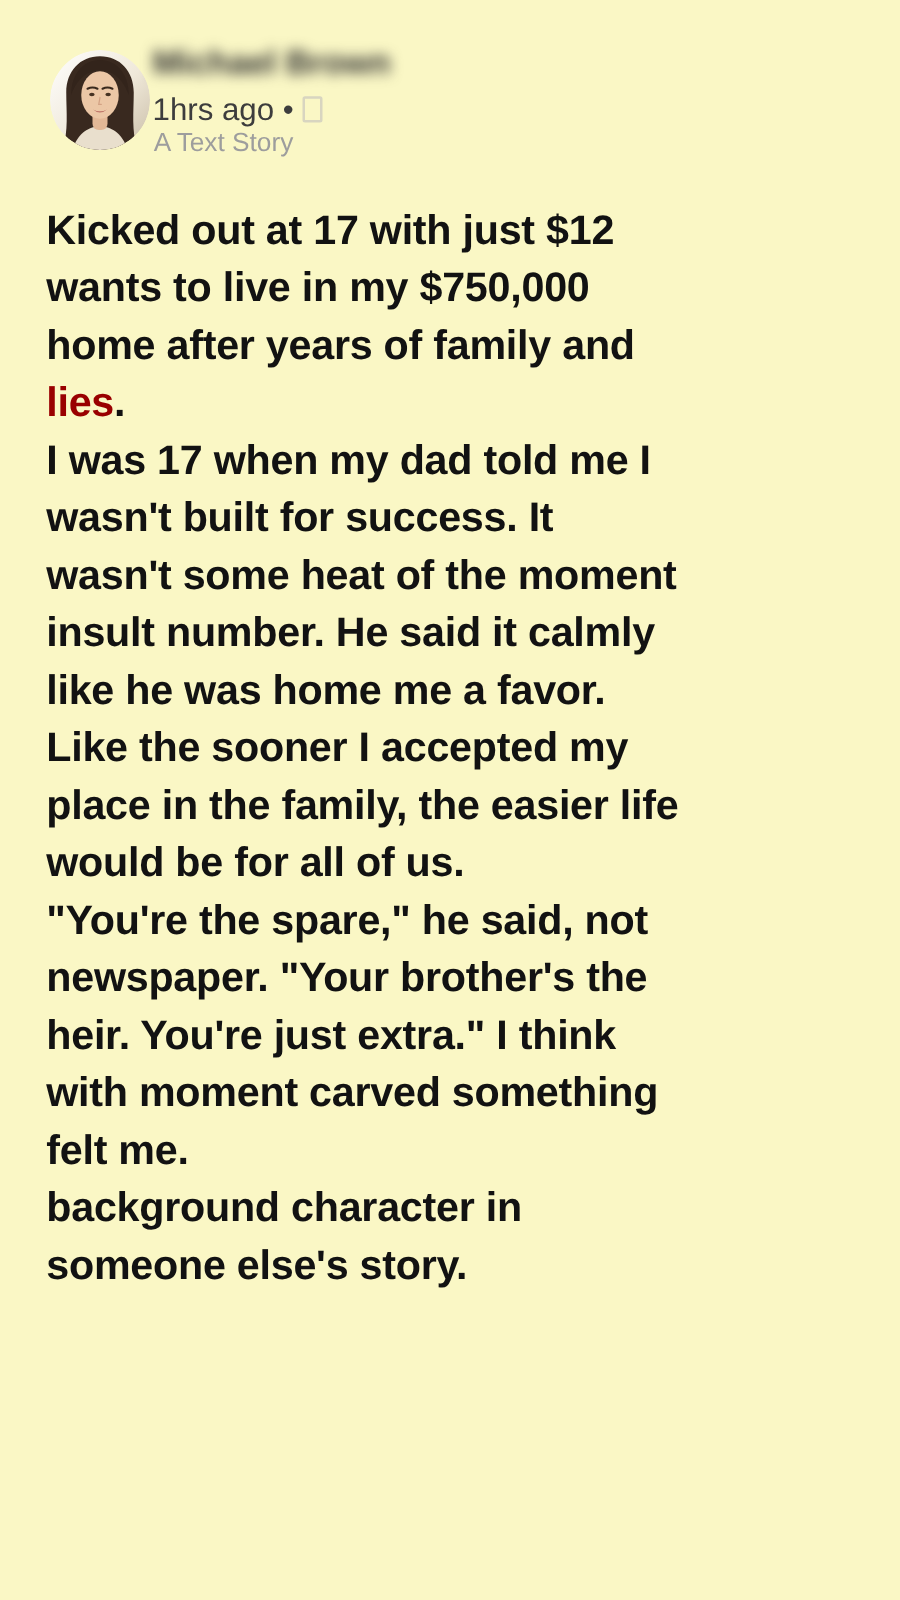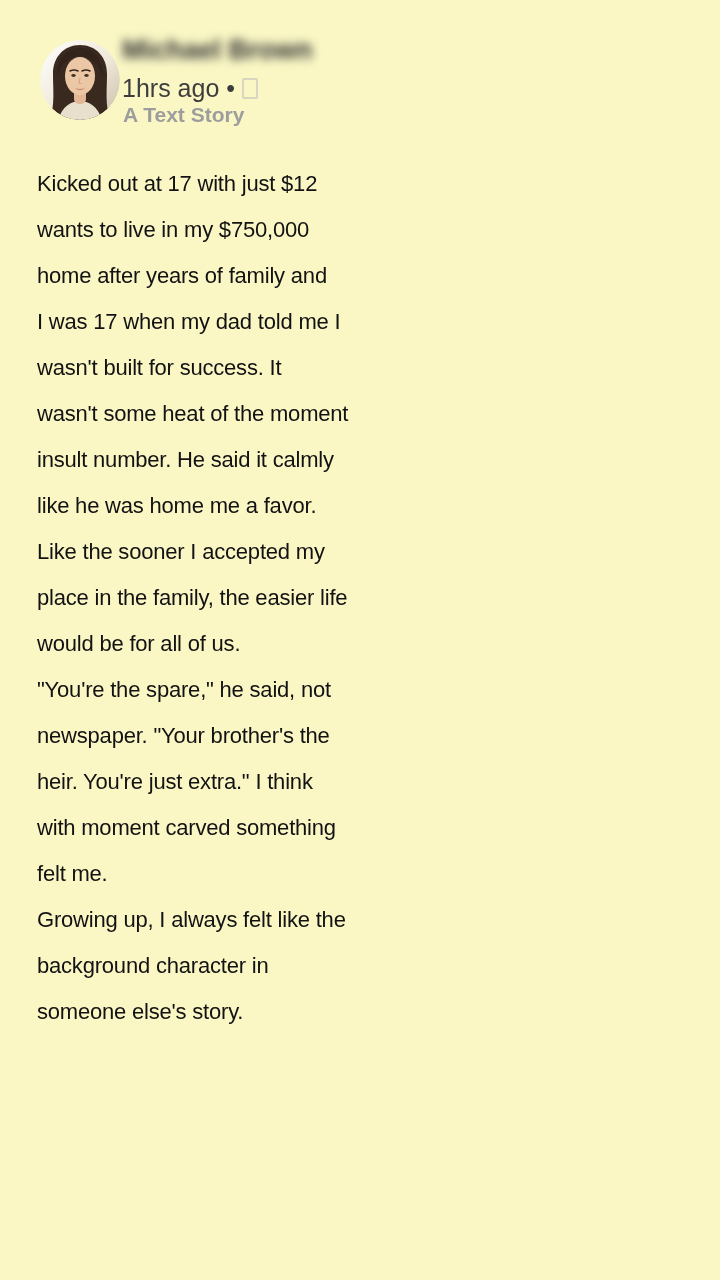--- a/index.html
+++ b/index.html
@@ -32,28 +32,27 @@
   .tofu{
     display:inline-block;width:12px;height:17px;
     border:2px solid #d8d5c0;border-radius:2px;
     vertical-align:-2px;
   }
   .subtitle{
     position:absolute;left:123px;top:103px;
     font-size:21px;line-height:24px;
     color:var(--subtitle-text,#9d9d9d);
     white-space:nowrap;
-    font-weight:bold;
   }
   
   .story{
     position:absolute;left:37px;top:161px;width:660px;
   }
   .story .line{
-    font-size:22px;font-weight:normal;line-height:46px;
+    font-size:33px;font-weight:bold;line-height:46px;
     letter-spacing:-0.2px;
     color:var(--body-text,#121212);
     white-space:nowrap;
   }
   .story .hl{color:var(--highlight,#990000);}
 </style>
 </head>
 <body>
 
 <div class="canvas">
@@ -101,31 +100,31 @@
   <div class="meta">
     <span>1hrs ago</span><span class="sep">•</span><span class="tofu"></span>
   </div>
 
   <div class="subtitle">A Text Story</div>
 
   <div class="story">
     <div class="line">Kicked out at 17 with just $12</div>
     <div class="line">wants to live in my $750,000</div>
     <div class="line">home after years of family and</div>
+    <div class="line"><span class="hl">lies</span><span>.</span></div>
     <div class="line">I was 17 when my dad told me I</div>
     <div class="line">wasn't built for success. It</div>
     <div class="line">wasn't some heat of the moment</div>
     <div class="line">insult number. He said it calmly</div>
     <div class="line">like he was home me a favor.</div>
     <div class="line">Like the sooner I accepted my</div>
     <div class="line">place in the family, the easier life</div>
     <div class="line">would be for all of us.</div>
     <div class="line">"You're the spare," he said, not</div>
     <div class="line">newspaper. "Your brother's the</div>
     <div class="line">heir. You're just extra." I think</div>
     <div class="line">with moment carved something</div>
     <div class="line">felt me.</div>
-    <div class="line">Growing up, I always felt like the</div>
     <div class="line">background character in</div>
     <div class="line">someone else's story.</div>
   </div>
 
 </div>
 
 </body></html>

